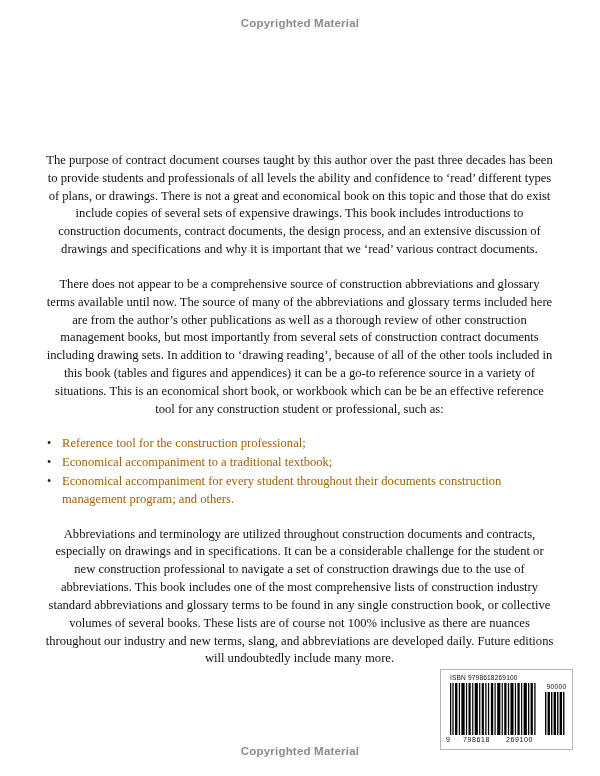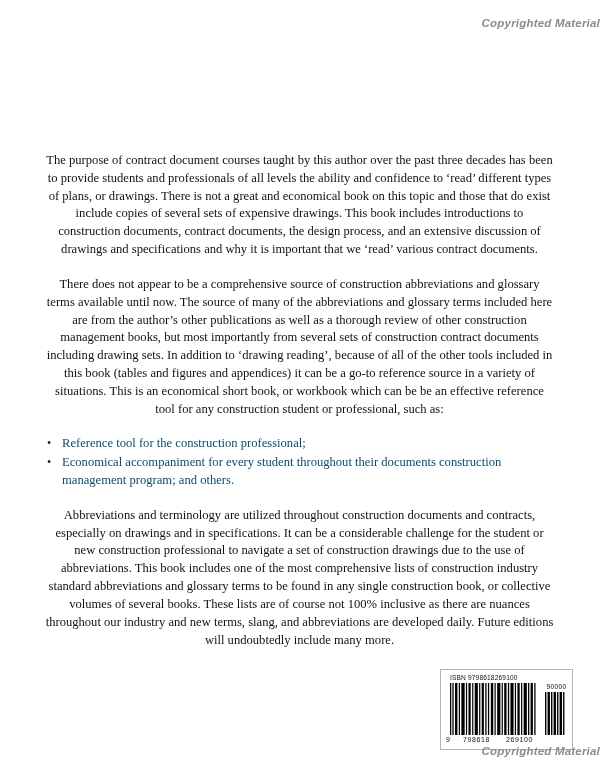--- a/index.html
+++ b/index.html
@@ -21,28 +21,27 @@
     position: absolute;
     inset: 0;
     background: #ffffff;
   }
 
   
   .watermark {
     position: absolute;
     left: 0;
     width: 100%;
-    text-align: right;
+    text-align: center;
     font-family: "Liberation Sans", "DejaVu Sans", sans-serif;
     font-size: 11.5px;
     letter-spacing: 0.2px;
     color: #8b8b8b;
     font-weight: 600;
     user-select: none;
-    font-style: italic;
   }
   .watermark.top { top: 17px; }
   .watermark.bottom { top: 745px; }
 
   
   .content {
     position: absolute;
     left: 45px;
     top: 152px;
     width: 509px;
@@ -60,21 +59,21 @@
     margin: 0 0 17px 0;
     padding: 0;
     list-style: none;
   }
   ul.bullets li {
     position: relative;
     padding-left: 17px;
     margin-bottom: 1px;
     font-size: 12.6px;
     line-height: 1.415;
-    color: #0c4a6e;
+    color: #a16207;
   }
   ul.bullets li::before {
     content: "\2022";
     position: absolute;
     left: 2px;
     top: -0.5px;
     font-size: 12px;
     color: #121212;
   }
 
@@ -149,20 +148,21 @@
   <div class="watermark top">Copyrighted Material</div>
 
   <div class="content">
 
     <p class="para">The purpose of contract document courses taught by this author over the past three decades has been to provide students and professionals of all levels the ability and confidence to ‘read’ different types of plans, or drawings. There is not a great and economical book on this topic and those that do exist include copies of several sets of expensive drawings. This book includes introductions to construction documents, contract documents, the design process, and an extensive discussion of drawings and specifications and why it is important that we ‘read’ various contract documents.</p>
 
     <p class="para">There does not appear to be a comprehensive source of construction abbreviations and glossary terms available until now. The source of many of the abbreviations and glossary terms included here are from the author’s other publications as well as a thorough review of other construction management books, but most importantly from several sets of construction contract documents including drawing sets. In addition to ‘drawing reading’, because of all of the other tools included in this book (tables and figures and appendices) it can be a go-to reference source in a variety of situations. This is an economical short book, or workbook which can be be an effective reference tool for any construction student or professional, such as:</p>
 
     <ul class="bullets">
       <li>Reference tool for the construction professional;</li>
+      <li>Economical accompaniment to a traditional textbook;</li>
       <li>Economical accompaniment for every student throughout their documents construction management program; and others.</li>
     </ul>
 
     <p class="para">Abbreviations and terminology are utilized throughout construction documents and contracts, especially on drawings and in specifications. It can be a considerable challenge for the student or new construction professional to navigate a set of construction drawings due to the use of abbreviations. This book includes one of the most comprehensive lists of construction industry standard abbreviations and glossary terms to be found in any single construction book, or collective volumes of several books. These lists are of course not 100% inclusive as there are nuances throughout our industry and new terms, slang, and abbreviations are developed daily. Future editions will undoubtedly include many more.</p>
   </div>
 
   <div class="barcode-box">
     <div class="isbn-label">ISBN 9798618269100</div>
 
     <div class="bars-main">

